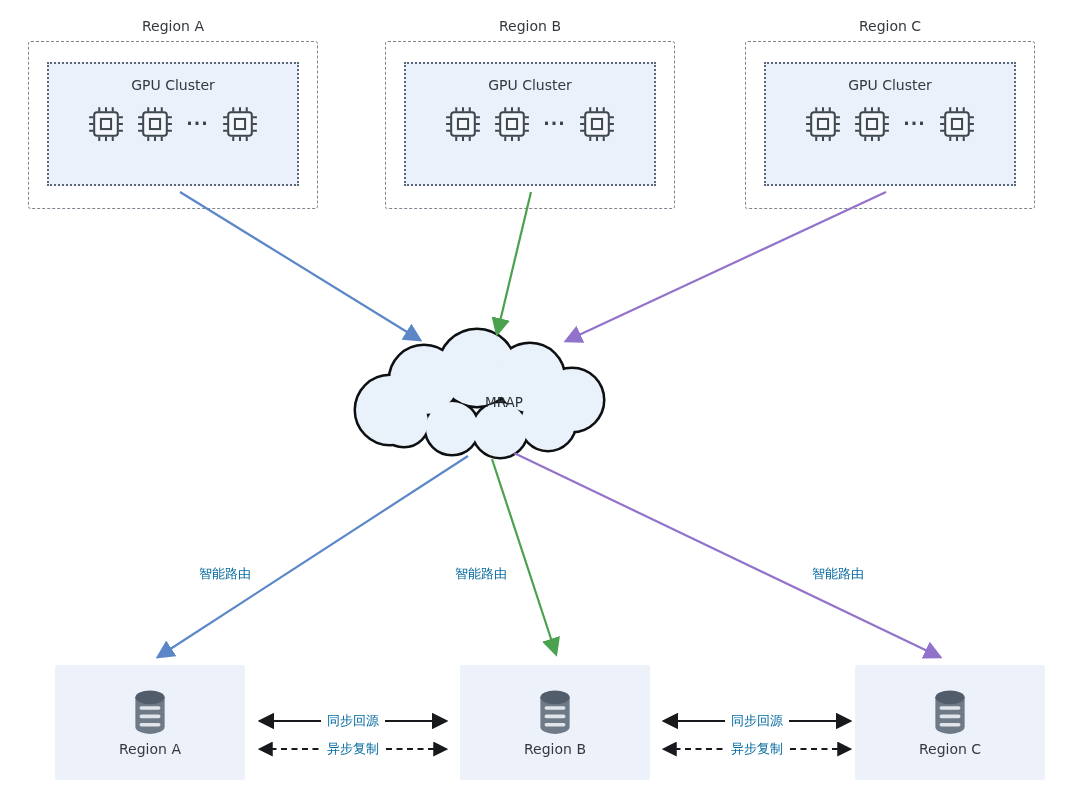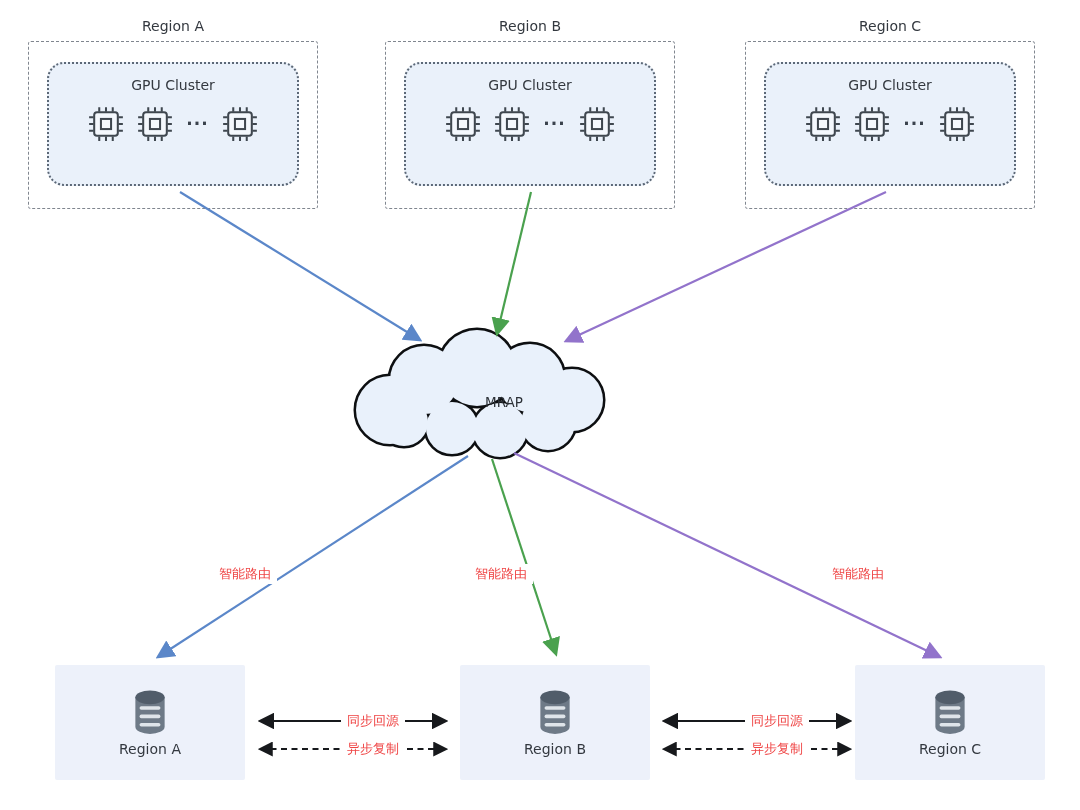--- a/index.html
+++ b/index.html
@@ -9,36 +9,36 @@
 
   .svg-layer { position:absolute; left:0; top:0; z-index:2; pointer-events:none; }
 
   
   .top-region { position:absolute; top:18px; width:290px; z-index:1; }
   .top-region.a { left:28px; }
   .top-region.b { left:385px; }
   .top-region.c { left:745px; }
   .region-title { text-align:center; font-size:14px; color:#33383f; margin-bottom:7px; }
   .region-outer { border:1.6px dashed #80868f; border-radius:3px; height:168px; padding:20px 18px 22px; background:#fff; }
-  .cluster { border:2px dotted #5c6877; border-radius:17px; background:#eaf1fa; height:100%; padding-top:13px; }
+  .cluster { border:2px dotted #5c6877; border-radius:0; background:#eaf1fa; height:100%; padding-top:13px; }
   .cluster-title { text-align:center; font-size:14px; color:#33383f; }
   .chips { display:flex; align-items:center; justify-content:center; gap:13px; margin-top:13px; }
   .dots { font-size:17px; font-weight:bold; color:#3a424c; letter-spacing:1px; line-height:1; }
 
   
   .bottom-box { position:absolute; top:665px; width:190px; height:115px; background:#edf1fa; border-radius:2px;
                 z-index:1; display:flex; flex-direction:column; align-items:center; justify-content:center; gap:6px; }
   .bottom-box.a { left:55px; }
   .bottom-box.b { left:460px; }
   .bottom-box.c { left:855px; }
   .bottom-label { font-size:14px; color:#33383f; }
 
   
-  .float-label { position:absolute; z-index:3; background:#fff; font-size:13px; color:#ef4444;
-                 padding:1px 6px; transform:translate(-50%,-50%); white-space:nowrap;margin-left:20px; }
+  .float-label { position:absolute; z-index:3; background:#fff; font-size:13px; color:#0369a1;
+                 padding:1px 6px; transform:translate(-50%,-50%); white-space:nowrap; }
   .mrap-label { position:absolute; z-index:3; left:504px; top:402px; transform:translate(-50%,-50%);
                 font-size:13.5px; color:#2b3036; background:transparent; }
 </style>
 </head>
 <body>
 
 <div class="canvas">
 
   <svg class="svg-layer" width="1080" height="810" viewBox="0 0 1080 810">
     <defs>

